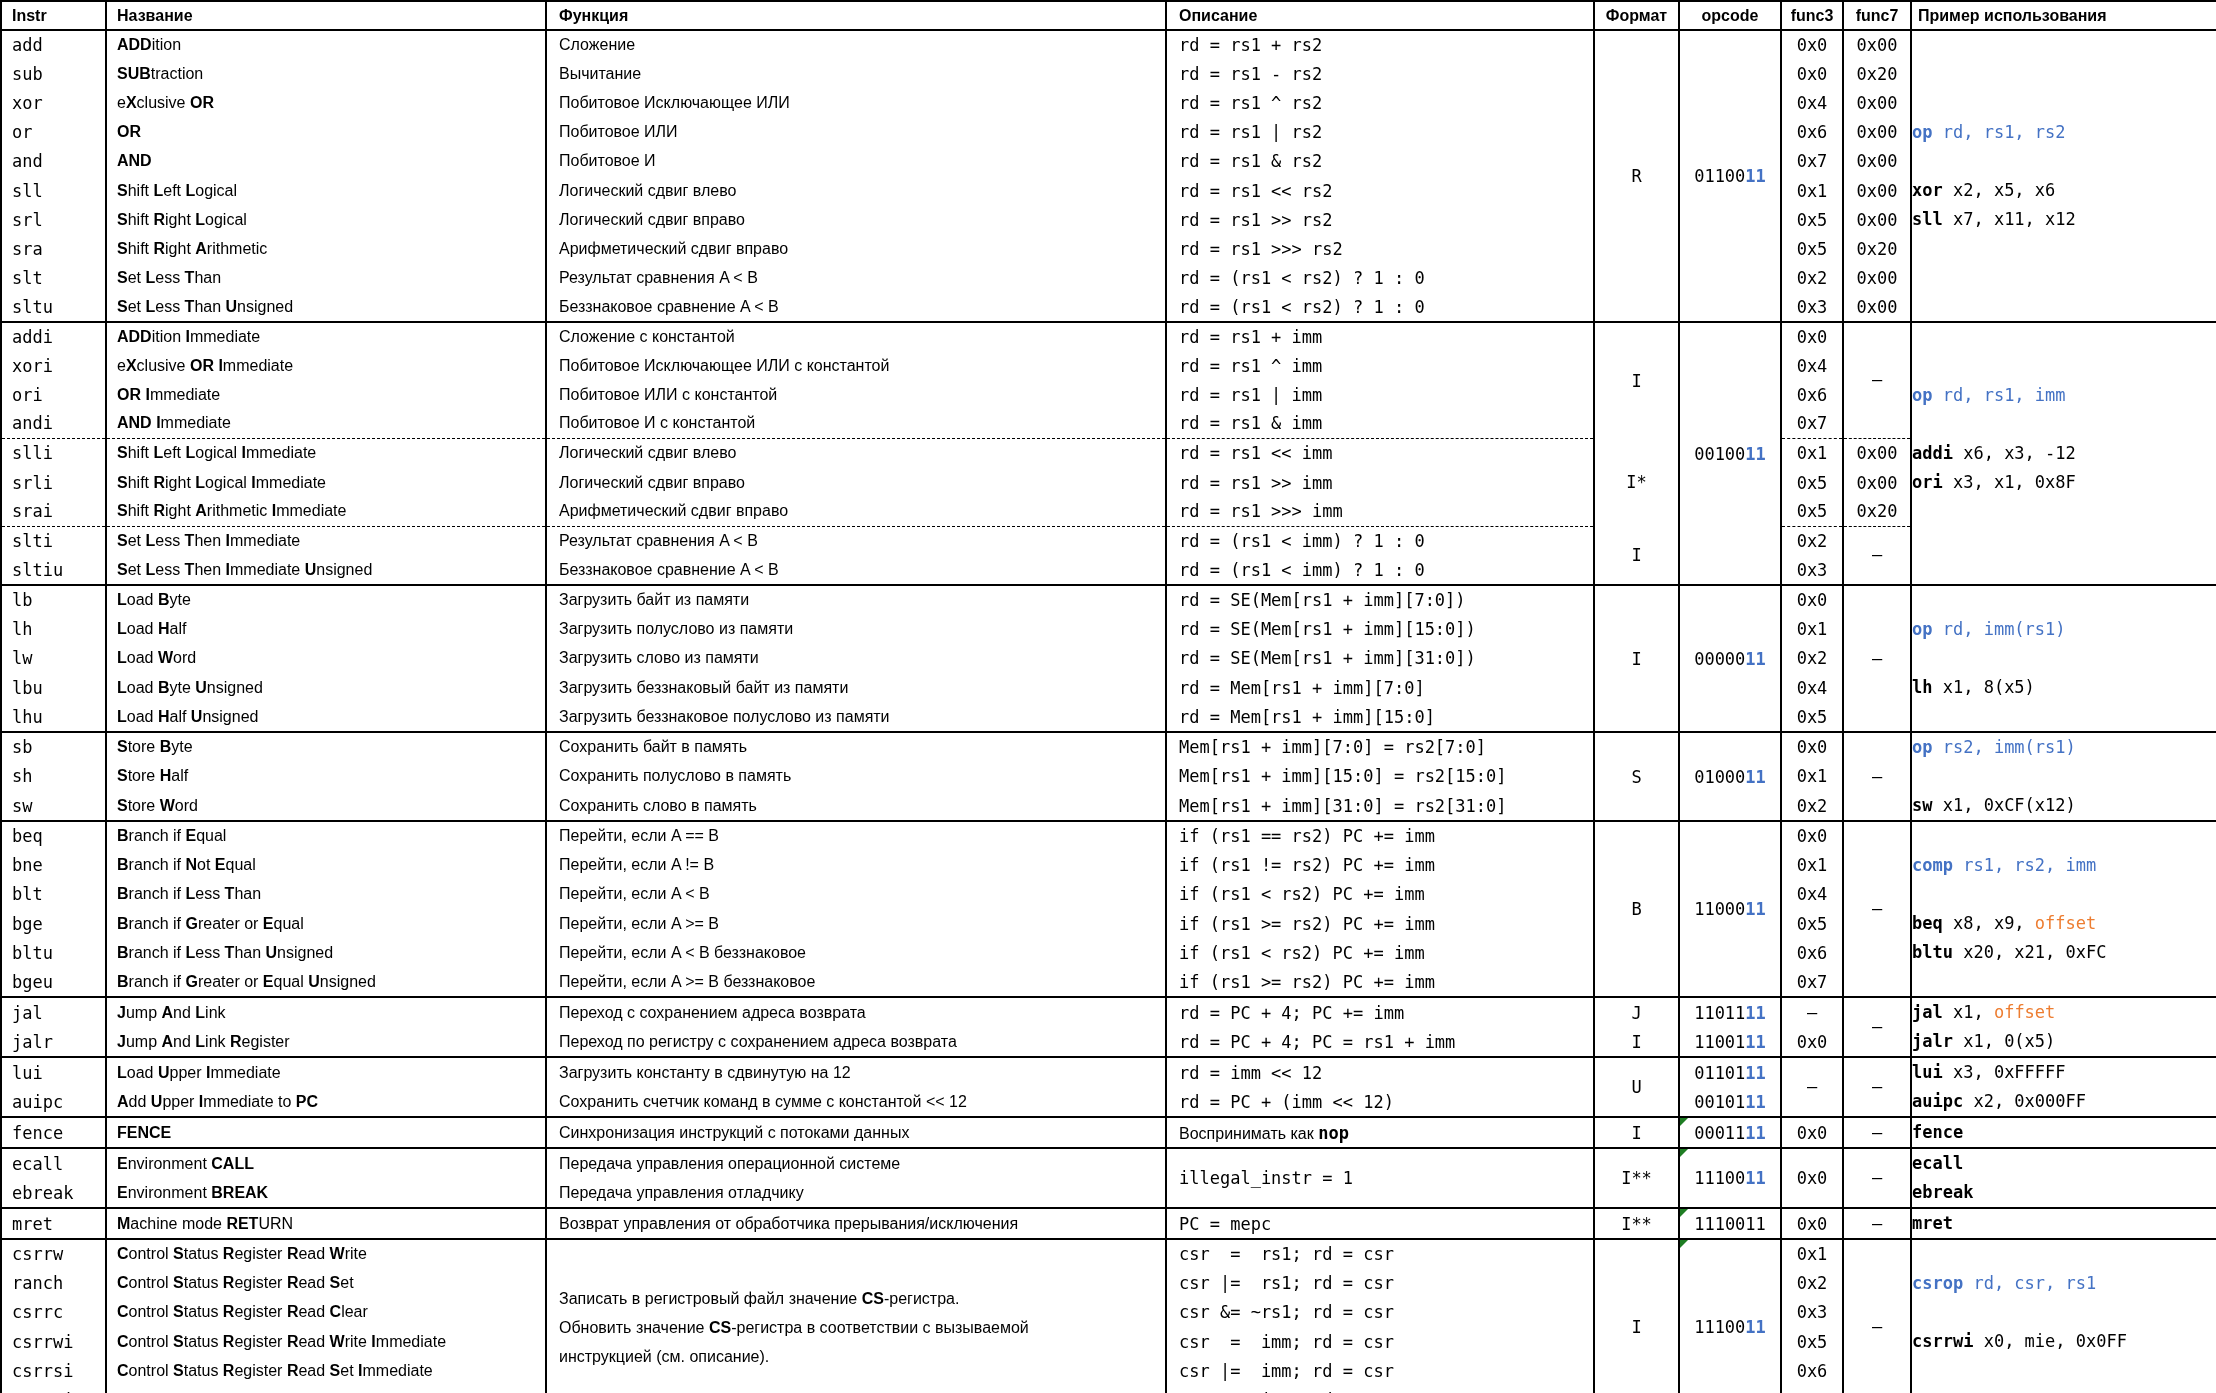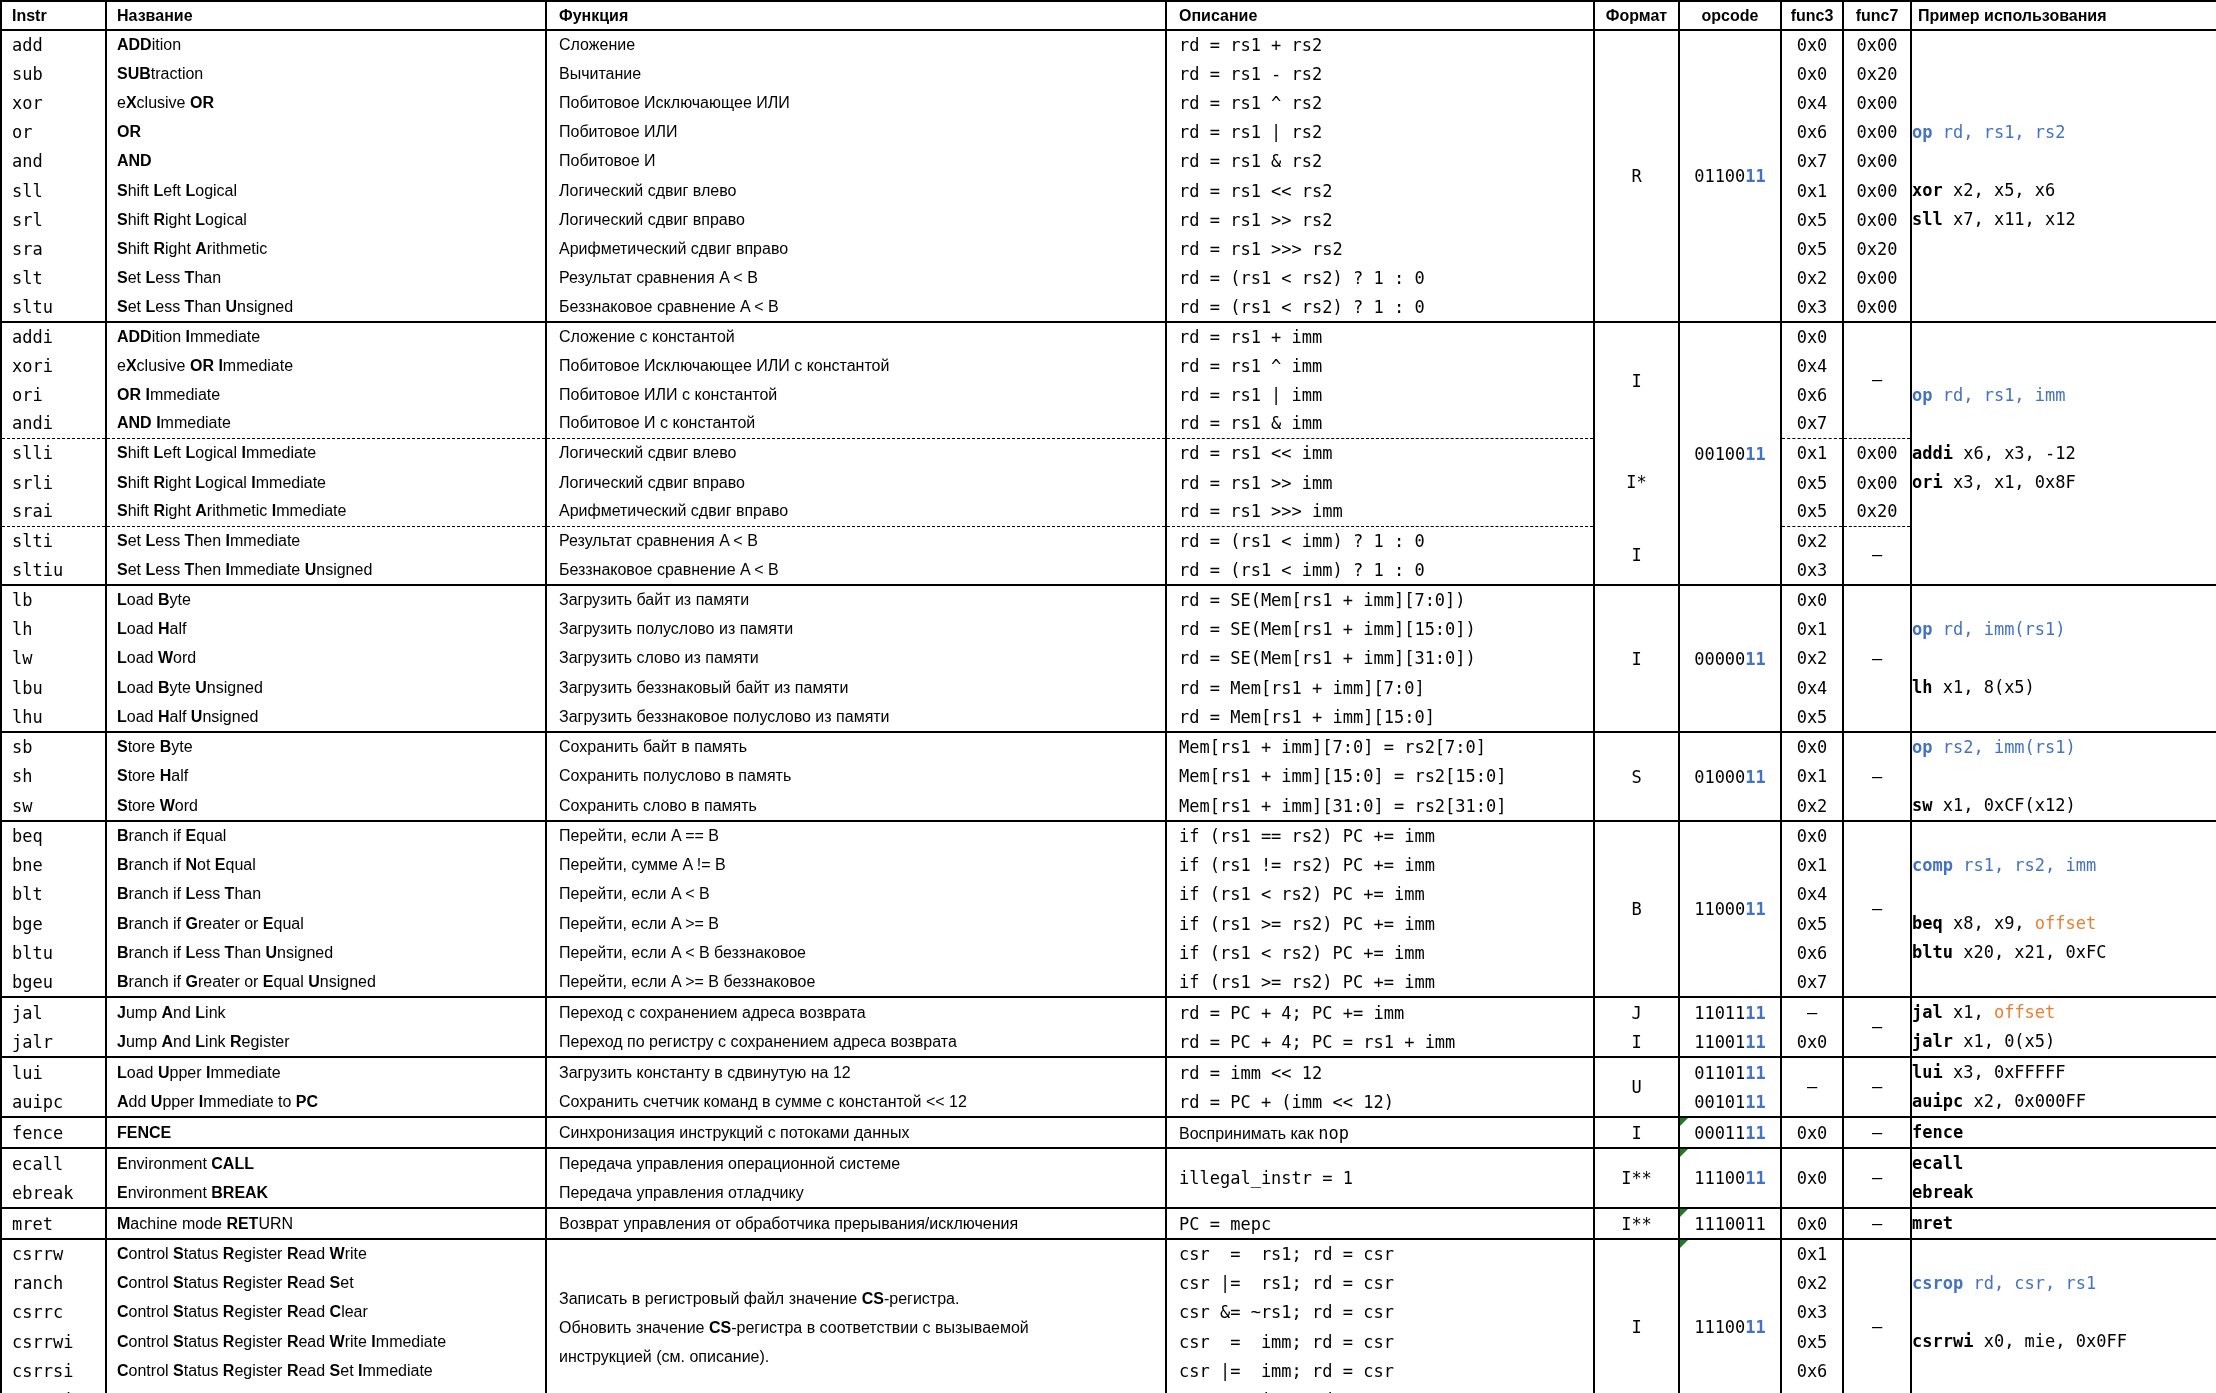--- a/index.html
+++ b/index.html
@@ -21,21 +21,21 @@
   .sans{font-family:"Liberation Sans",sans-serif;font-size:16px;white-space:nowrap;}
   .c{text-align:center;}
   .pl10{padding-left:10px;} .pl12{padding-left:12px;} .pl14{padding-left:6px;}
   span.b{font-weight:bold;}
   span.kb{font-weight:bold;}
   span.k{}
   span.bb{color:var(--blue);font-weight:bold;}
   span.bl{color:var(--blue);}
   span.o{color:var(--orange);}
   span.sansseg{font-family:"Liberation Sans",sans-serif;font-size:16px;}
-  span.monob{font-weight:normal;}
+  span.monob{font-weight:bold;}
   td.opc{position:relative;}
   td.flag::before{content:"";position:absolute;top:0;left:0;
                   border-top:8px solid var(--green);border-right:8px solid transparent;}
   td.exw{padding:0;vertical-align:top;}
   .exline{height:29px;line-height:29px;
           font-family:"DejaVu Sans Mono",monospace;font-size:17px;white-space:pre;}
   .fline{line-height:29px;}
 </style>
 </head>
 <body>
@@ -331,21 +331,21 @@
           <div class="exline"><span class="bb">comp</span><span class="bl"> rs1, rs2, imm</span></div>
           <div class="exline"></div>
           <div class="exline"><span class="kb">beq</span><span class="k"> x8, x9, </span><span class="o">offset</span></div>
           <div class="exline"><span class="kb">bltu</span><span class="k"> x20, x21, 0xFC</span></div>
           <div class="exline"></div>
         </td>
       </tr>
       <tr>
         <td class="mono pl10">bne</td>
         <td class="sans pl10"><span class="b">B</span><span>ranch if </span><span class="b">N</span><span>ot </span><span class="b">E</span><span>qual</span></td>
-        <td class="sans pl12">Перейти, сумме A != B</td>
+        <td class="sans pl12">Перейти, если A != B</td>
         <td class="mono pl12">if (rs1 != rs2) PC += imm</td>
         <td class="mono c" rowspan="1">0x1</td>
       </tr>
       <tr>
         <td class="mono pl10">blt</td>
         <td class="sans pl10"><span class="b">B</span><span>ranch if </span><span class="b">L</span><span>ess </span><span class="b">T</span><span>han</span></td>
         <td class="sans pl12">Перейти, если A &lt; B</td>
         <td class="mono pl12">if (rs1 &lt; rs2) PC += imm</td>
         <td class="mono c" rowspan="1">0x4</td>
       </tr>

